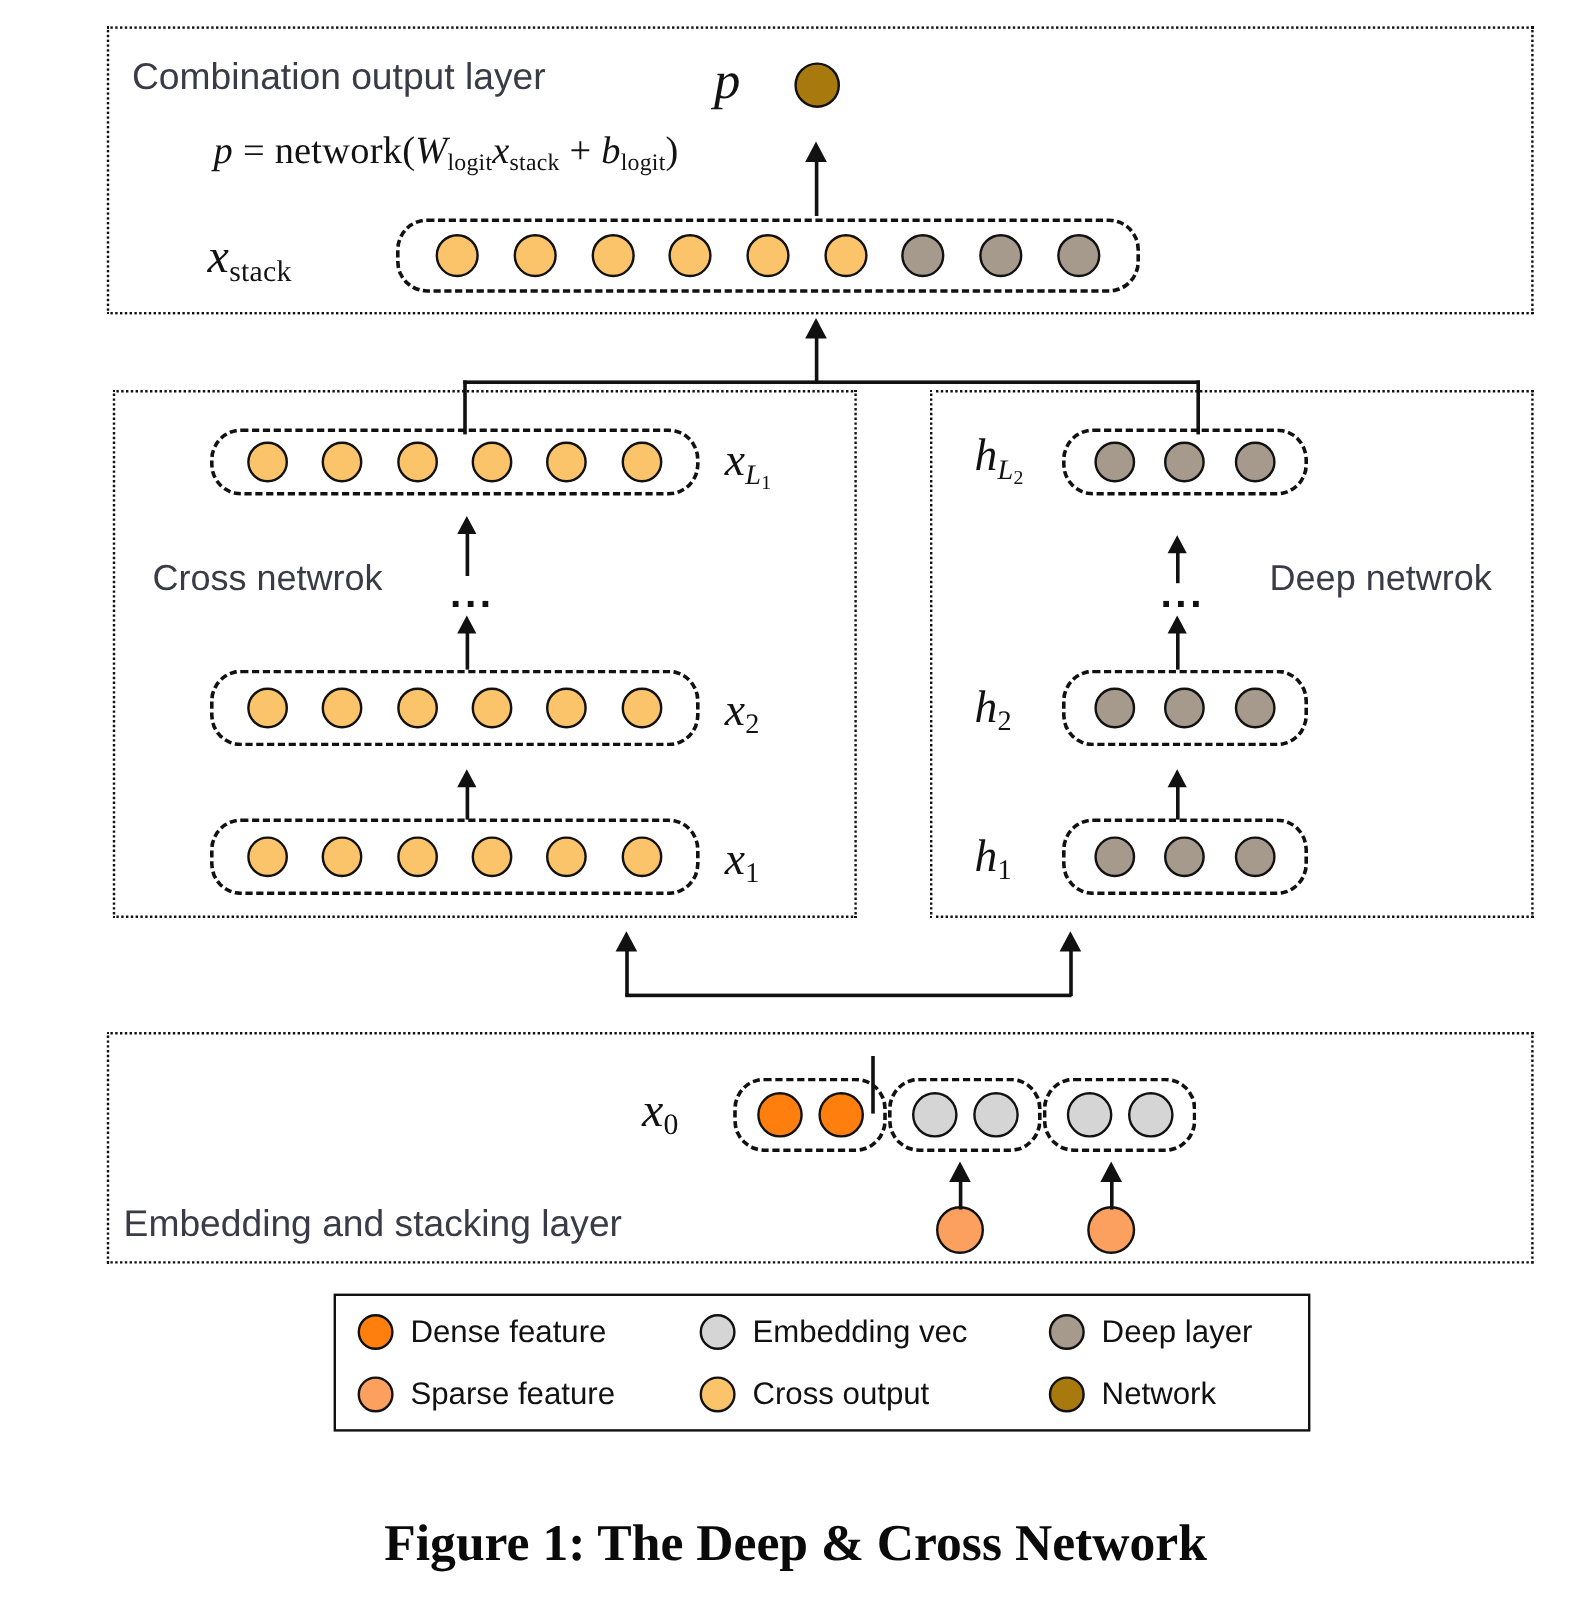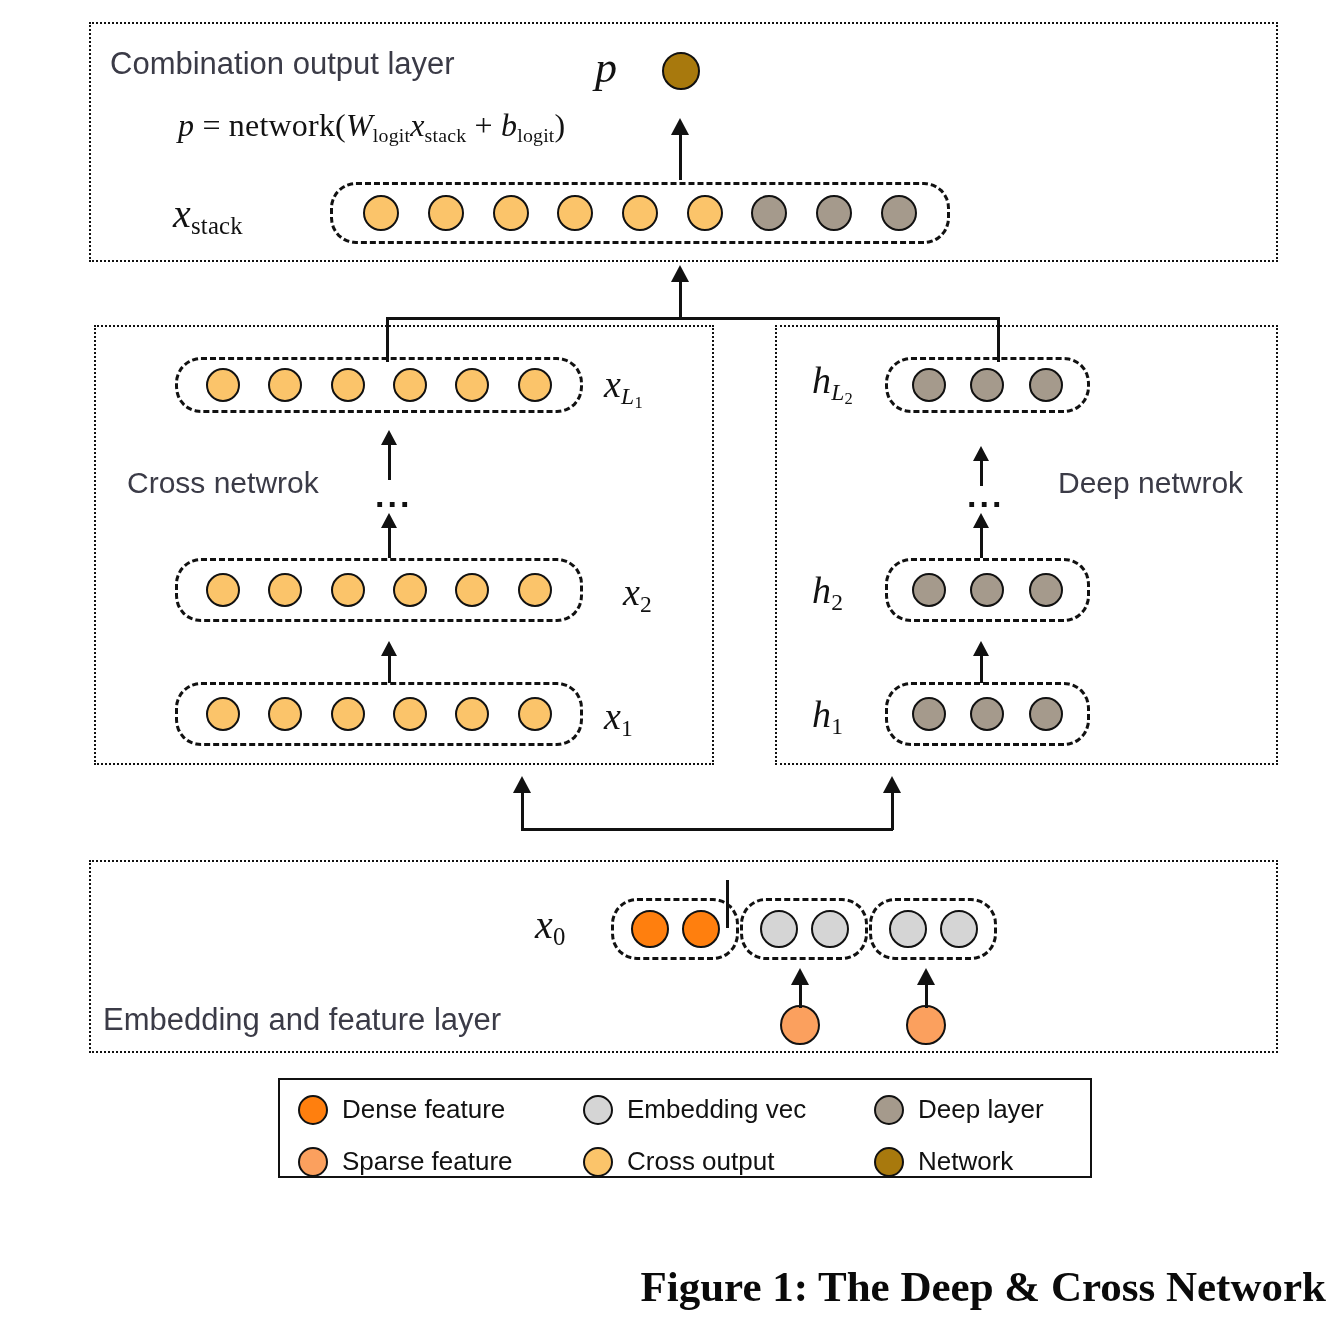--- a/index.html
+++ b/index.html
@@ -210,21 +210,21 @@
   <div class="vline" style="left:388px; top:523px; height:35px;"></div>
 
   <div class="pill" style="left:175px; top:558px; width:408px; height:64px; padding:0 14px;">
     <span class="node" style="width:34px;height:34px;background:#FBC46A;"></span>
     <span class="node" style="width:34px;height:34px;background:#FBC46A;"></span>
     <span class="node" style="width:34px;height:34px;background:#FBC46A;"></span>
     <span class="node" style="width:34px;height:34px;background:#FBC46A;"></span>
     <span class="node" style="width:34px;height:34px;background:#FBC46A;"></span>
     <span class="node" style="width:34px;height:34px;background:#FBC46A;"></span>
   </div>
-  <div class="math" style="left:604px; top:570px; font-size:38px;margin-left:19px;">
+  <div class="math" style="left:604px; top:570px; font-size:38px;">
     <i>x</i><span class="sub rm">2</span>
   </div>
 
   <div class="arrow-up small" style="left:381px; top:641px;"></div>
   <div class="vline" style="left:388px; top:651px; height:32px;"></div>
 
   <div class="pill" style="left:175px; top:682px; width:408px; height:64px; padding:0 14px;">
     <span class="node" style="width:34px;height:34px;background:#FBC46A;"></span>
     <span class="node" style="width:34px;height:34px;background:#FBC46A;"></span>
     <span class="node" style="width:34px;height:34px;background:#FBC46A;"></span>
@@ -282,21 +282,21 @@
 
   <div class="vline" style="left:726px; top:880px; height:48px;"></div>
   <div class="hline" style="left:521px; top:828px; width:372px;"></div>
   <div class="vline" style="left:521px; top:790px; height:40px;"></div>
   <div class="arrow-up" style="left:513px; top:776px;"></div>
   <div class="vline" style="left:891px; top:790px; height:40px;"></div>
   <div class="arrow-up" style="left:883px; top:776px;"></div>
 
   <div class="section-box" style="left:89px; top:860px; width:1189px; height:193px;"></div>
 
-  <div class="ui-label" style="left:103px; top:1002px; font-size:31px;">Embedding and feature layer</div>
+  <div class="ui-label" style="left:103px; top:1002px; font-size:31px;">Embedding and stacking layer</div>
 
   <div class="math" style="left:535px; top:901px; font-size:40px;">
     <i>x</i><span class="sub rm">0</span>
   </div>
 
   <div class="pill" style="left:611px; top:898px; width:128px; height:62px; padding:0 10px;">
     <span class="node" style="width:38px;height:38px;background:#FF7F0E;"></span>
     <span class="node" style="width:38px;height:38px;background:#FF7F0E;"></span>
   </div>
 
@@ -311,21 +311,21 @@
   </div>
 
   <div class="node node-abs" style="left:780px; top:1005px; width:40px; height:40px; background:#FBA05E;"></div>
   <div class="vline" style="left:799px; top:980px; height:28px;"></div>
   <div class="arrow-up" style="left:791px; top:968px;"></div>
 
   <div class="node node-abs" style="left:906px; top:1005px; width:40px; height:40px; background:#FBA05E;"></div>
   <div class="vline" style="left:925px; top:980px; height:28px;"></div>
   <div class="arrow-up" style="left:917px; top:968px;"></div>
 
-  <div id="legend" style="left:278px; top:1078px; width:814px; height:100px;">
+  <div id="legend" style="left:278px; top:1078px; width:814px; height:115px;">
 
     <div class="legend-item" style="left:18px; top:14px;">
       <span class="legend-swatch" style="background:#FF7F0E;"></span>
       <span class="legend-text">Dense feature</span>
     </div>
     <div class="legend-item" style="left:303px; top:14px;">
       <span class="legend-swatch" style="background:#D5D5D5;"></span>
       <span class="legend-text">Embedding vec</span>
     </div>
     <div class="legend-item" style="left:594px; top:14px;">
@@ -340,15 +340,15 @@
     <div class="legend-item" style="left:303px; top:66px;">
       <span class="legend-swatch" style="background:#FBC46A;"></span>
       <span class="legend-text">Cross output</span>
     </div>
     <div class="legend-item" style="left:594px; top:66px;">
       <span class="legend-swatch" style="background:#A8790D;"></span>
       <span class="legend-text">Network</span>
     </div>
   </div>
 
-  <div id="caption" style="left:0; top:1262px; font-size:43px;text-align:right;">Figure 1: The Deep &amp; Cross Network</div>
+  <div id="caption" style="left:0; top:1262px; font-size:43px;">Figure 1: The Deep &amp; Cross Network</div>
 
 </div>
 
 </body></html>

